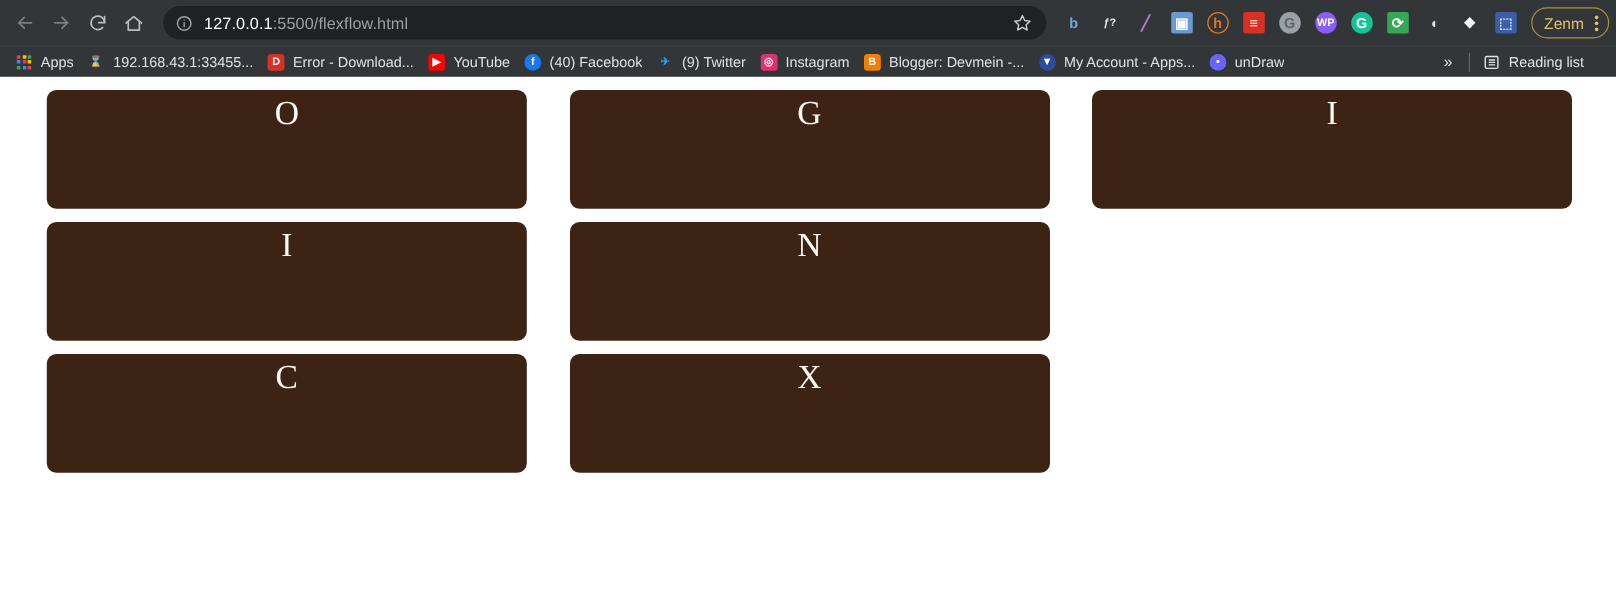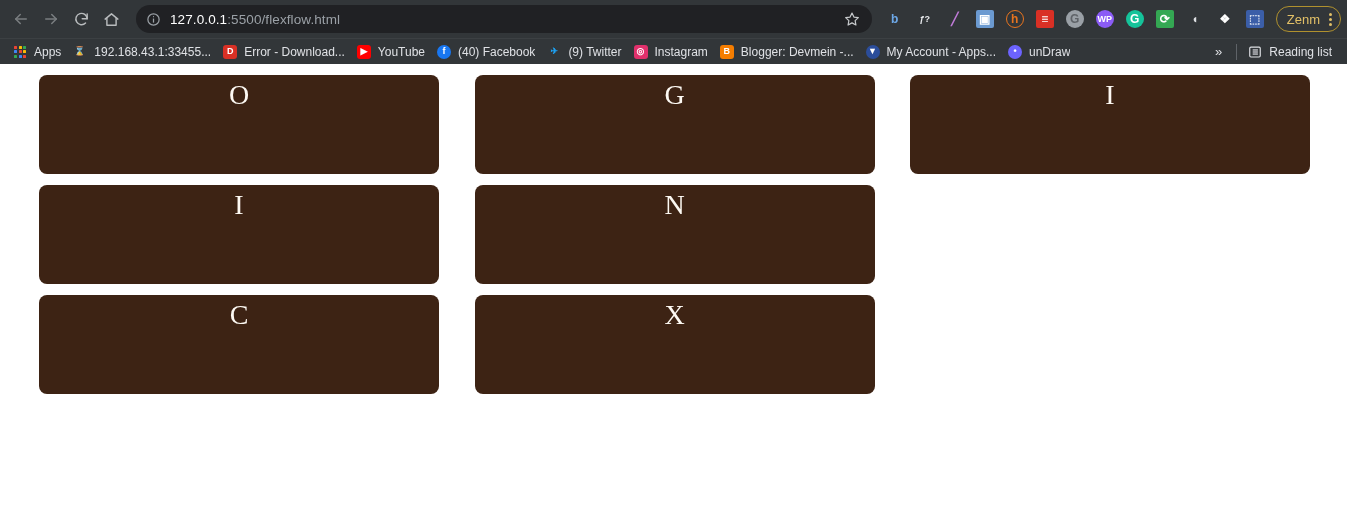--- a/index.html
+++ b/index.html
@@ -94,21 +94,21 @@
   .error-label { font-size: 13px; color: #e2c067; margin-right: 5px; }
   .kebab { display: flex; flex-direction: column; gap: 2px; padding: 0 4px; }
   .kebab i { width: 3px; height: 3px; background: #e2c067; border-radius: 50%; display: block; }
 
   
   .bookmarks {
     height: 26px;
     display: flex;
     align-items: center;
     background: #323639;
-    padding: 0 8px 0 8px;
+    padding: 0 20px 0 8px;
     border-top: 1px solid #3c4043;
   }
   .bm {
     display: flex; align-items: center;
     height: 22px;
     padding: 0 7px 0 4px;
     border-radius: 4px;
     flex: 0 0 auto;
     max-width: 200px;
   }

